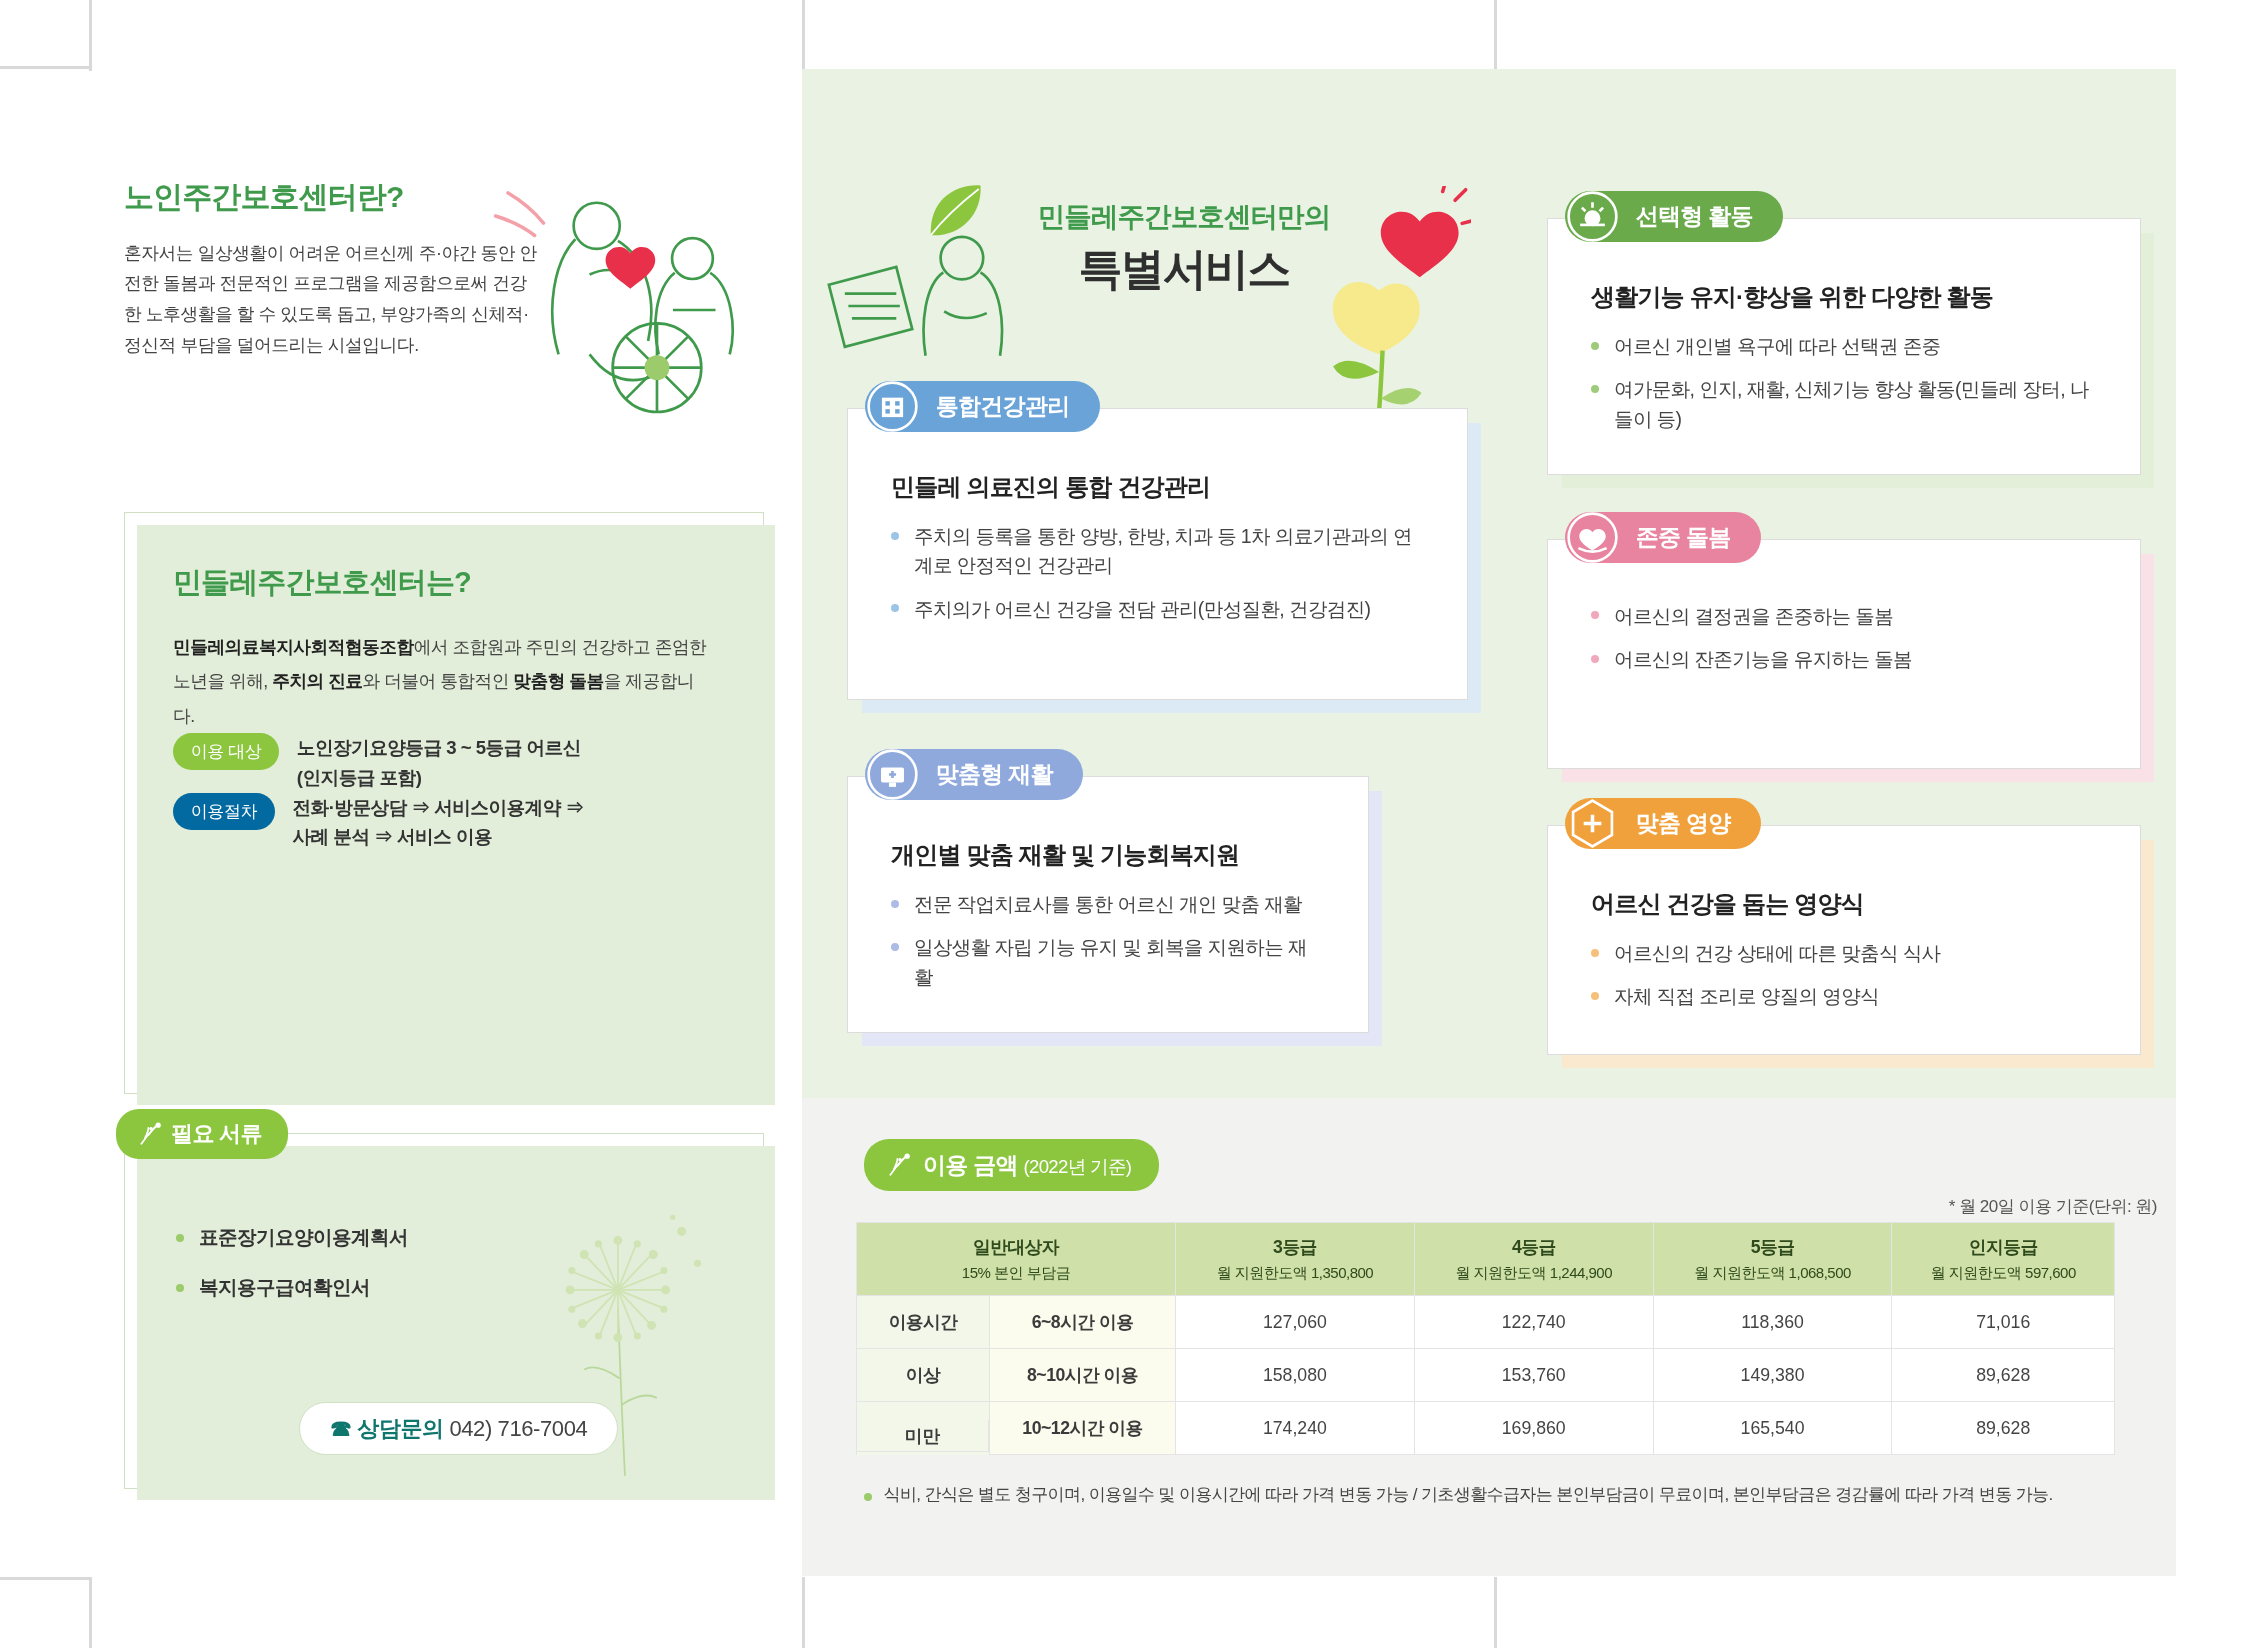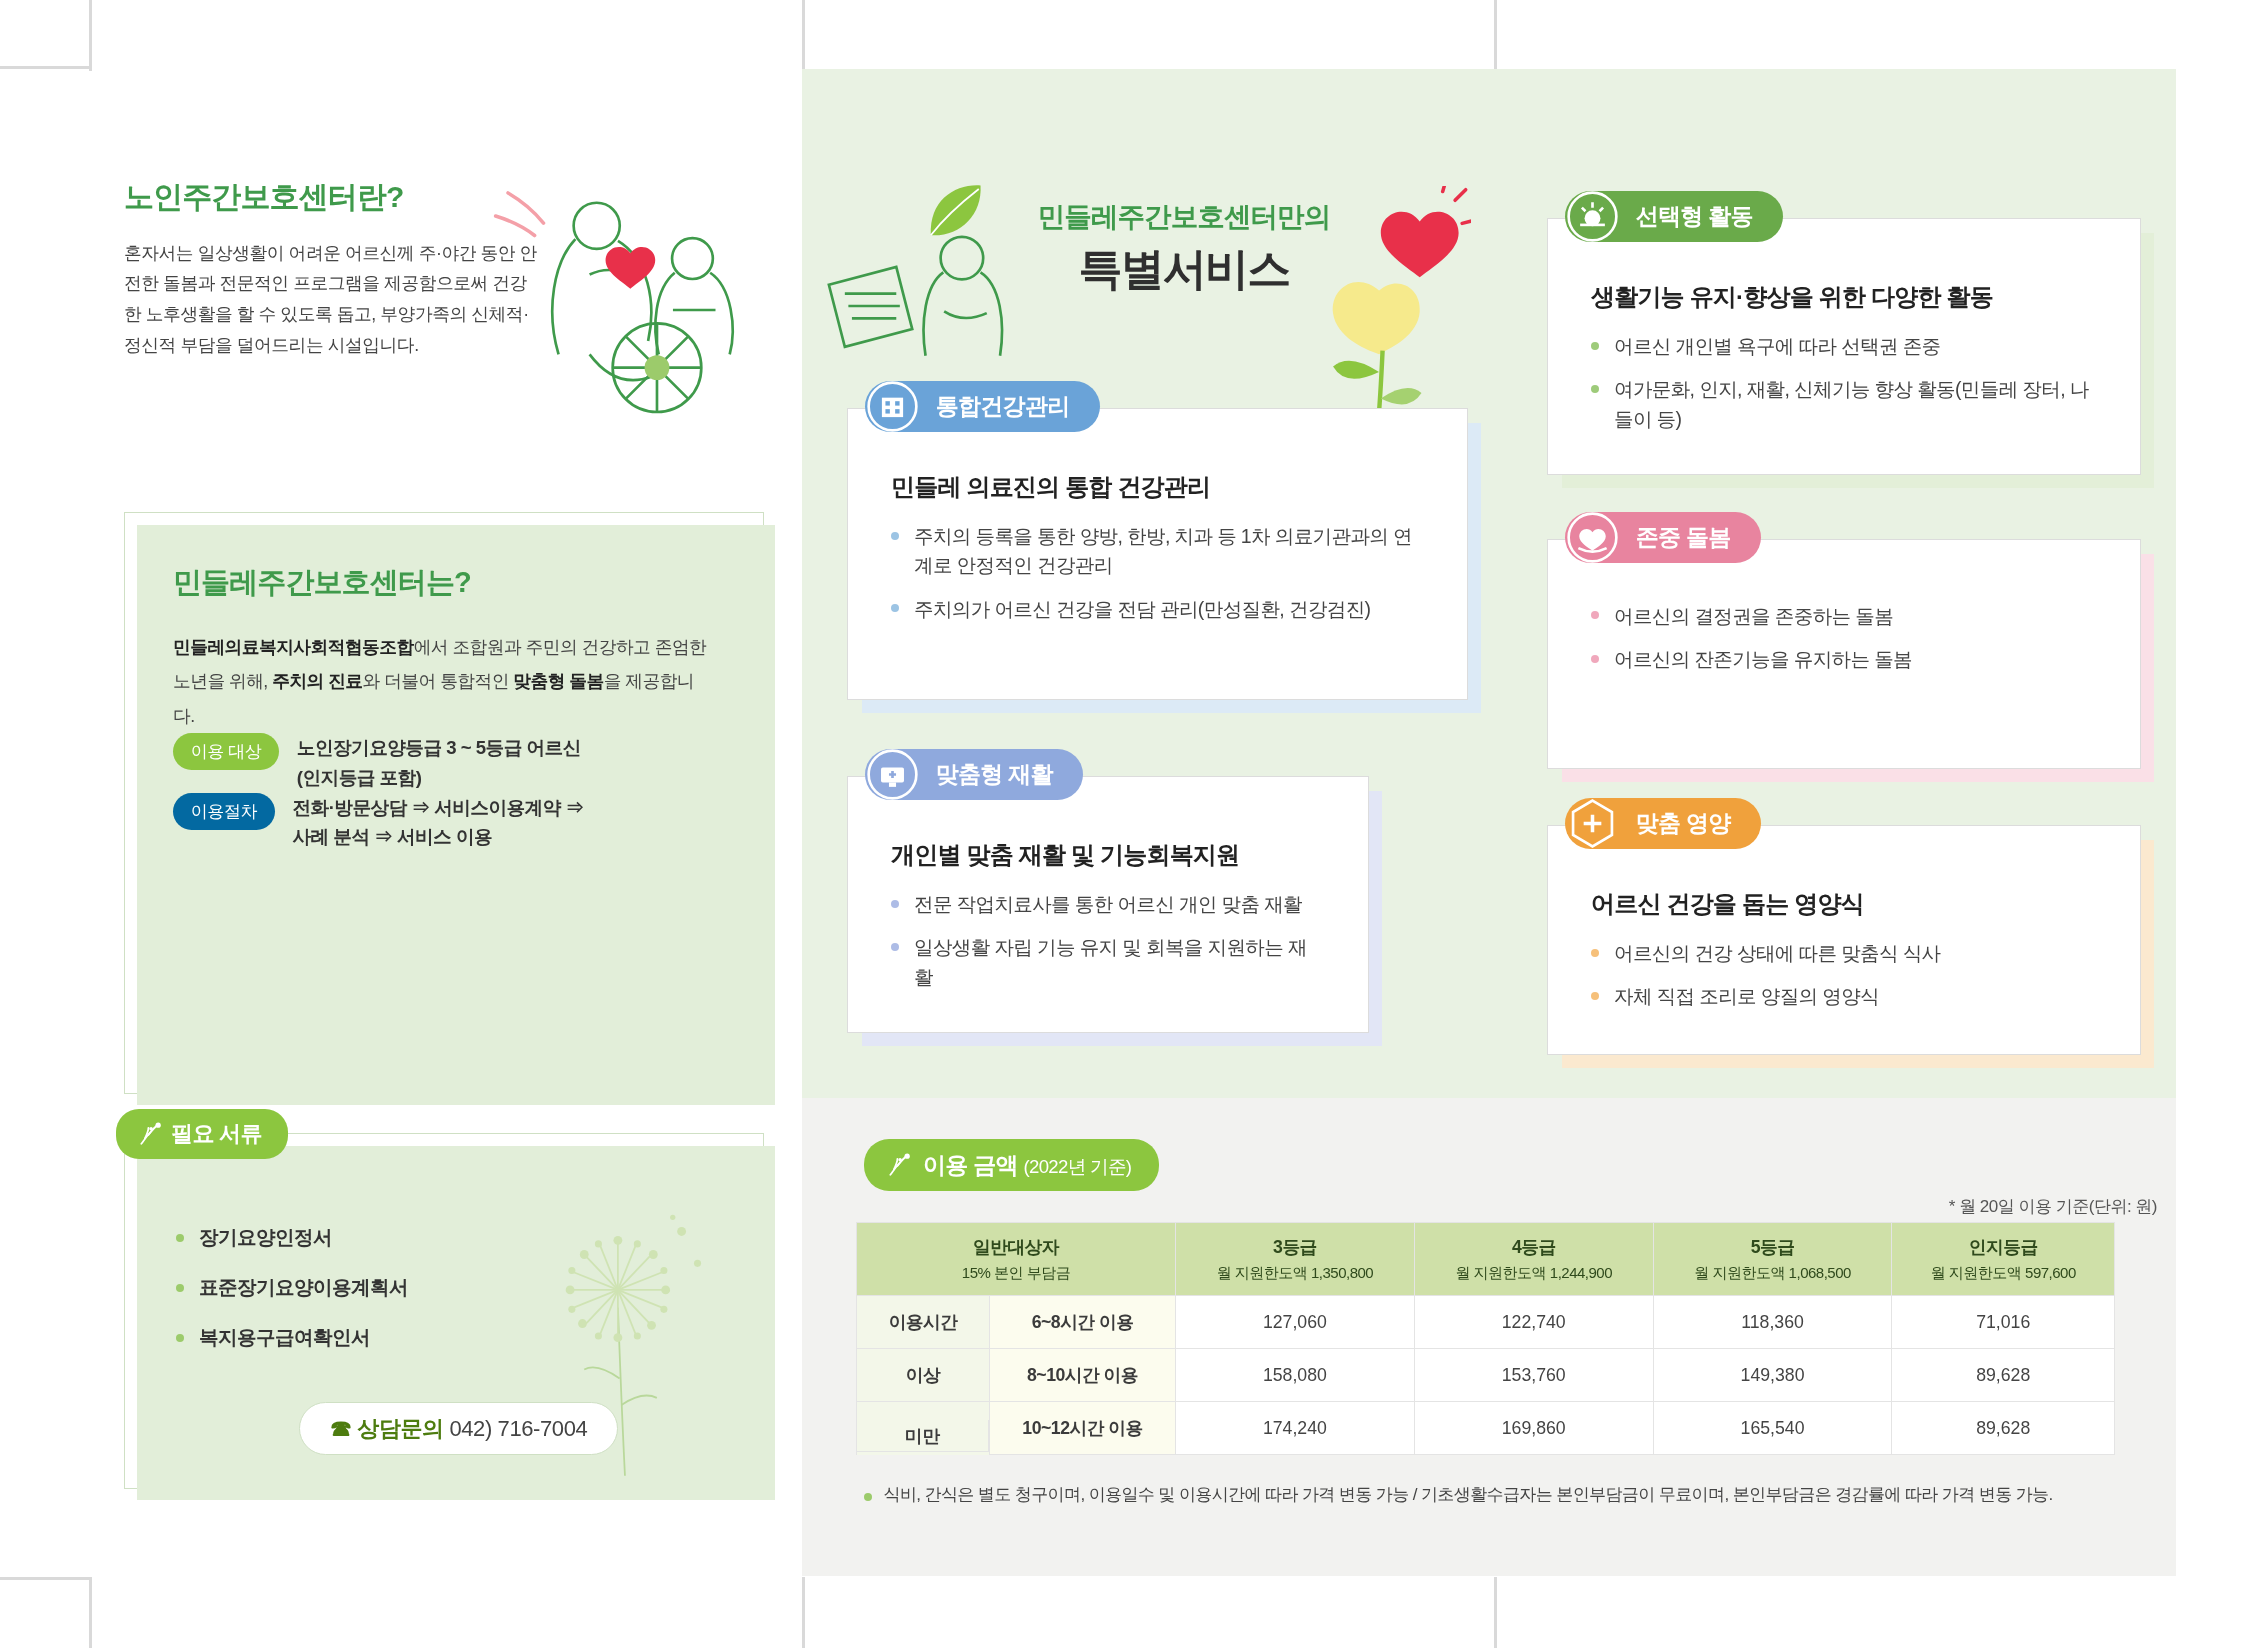--- a/index.html
+++ b/index.html
@@ -74,21 +74,21 @@
     margin-bottom:23px; position:relative; padding-left:23px; font-weight:bold;
   }
   #docs-list li::before {
     content:""; position:absolute; left:0; top:9.8px; width:8px; height:8px;
     border-radius:50%; background:#9ccb6b;
   }
   #phone-box {
     position:absolute; left:174px; top:268px; border:0.9px solid #cfe0c4; border-radius:26.6px;
     padding:10.6px 30px; font-size:22px; color:#444; letter-spacing:-0.4px; background:#fff;
   }
-  #phone-box .lbl { color:#4d7c0f; font-weight:bold; }
+  #phone-box .lbl { color:#0f766e; font-weight:bold; }
   #dandelion { position:absolute; right:46px; bottom:12.4px; }
 
   
   #special-title {
     position:absolute; left:980px; top:199px; width:408px; text-align:center;
   }
   #special-title .l1 { font-size:27.5px; font-weight:bold; color:#3f9a4b; letter-spacing:-0.9px; }
   #special-title .l2 { font-size:44px; font-weight:bold; color:#2f2f2f; letter-spacing:-1.8px; margin-top:5.3px;}
 
   
@@ -251,21 +251,20 @@
         <path d="M6 26 C 12 18, 16 12, 24 5"></path>
         <path d="M14 16 q 8 -10 12 -12"></path>
         <path d="M10 20 q 4 -8 4 -12"></path>
       </g>
       <circle cx="25" cy="5" r="3" fill="#fff"></circle>
       <circle cx="17" cy="9" r="2" fill="#fff"></circle>
     </svg>
     <span>필요 서류</span>
   </div>
   <ul id="docs-list">
-    <li>장기요양인정서</li>
     <li>표준장기요양이용계획서</li>
     <li>복지용구급여확인서</li>
   </ul>
   <div id="phone-box">
     <span class="lbl">☎ <span>상담문의</span></span>
     <span>042) 716-7004</span>
   </div>
   <svg id="dandelion" width="177" height="266" viewBox="0 0 200 300">
     <g stroke="#b9d89b" stroke-width="2" fill="none">
       <path d="M96 300 C 92 220, 90 160, 88 110"></path>

